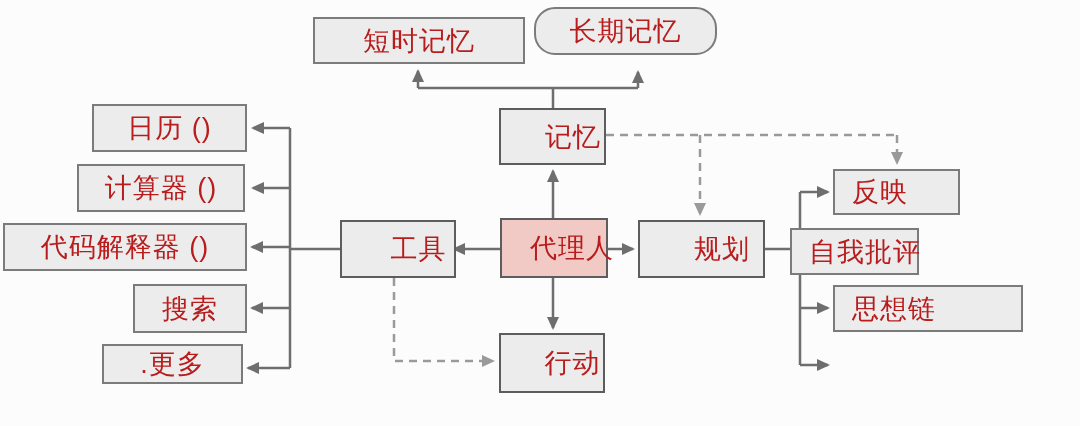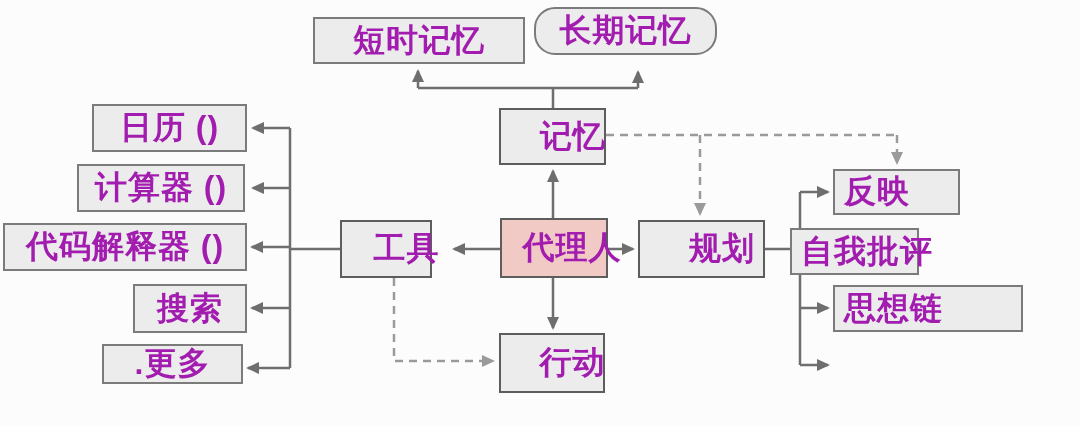--- a/index.html
+++ b/index.html
@@ -9,39 +9,38 @@
     background:#fcfcfc;
     font-family:"Liberation Sans","DejaVu Sans",sans-serif;
     overflow:hidden;
   }
   .edges { position:absolute; left:0; top:0; width:1080px; height:426px; pointer-events:none; }
   .node {
     position:absolute;
     box-sizing:border-box;
     background:#ececec;
     border:2px solid #7b7b7b;
-    color:#a21caf;
-    font-size:32px;
+    color:#b91c1c;
+    font-size:27px;
     letter-spacing:1px;
     display:flex;
     align-items:center;
     justify-content:center;
     white-space:nowrap;
-    font-weight:bold;
   }
-  .node.left-align { justify-content:flex-start; padding-left:9px; }
+  .node.left-align { justify-content:flex-start; padding-left:17px; }
   .node.dark-border { border-color:#5d5d5d;padding-left:41px; }
   .node.agent { background:#f2cac5; border-color:#5d5d5d;padding-left:36px; }
 
   
   .n-short-term   { left:313px; top:17px;  width:212px; height:47px; }
   .n-long-term    { left:534px; top:7px;  width:183px; height:48px;border-radius:21px; }
   .n-memory       { left:499px; top:108px; width:107px; height:57px; }
   .n-agent        { left:500px; top:218px; width:108px; height:60px; }
-  .n-tools        { left:340px; top:220px; width:92px; height:58px; }
+  .n-tools        { left:340px; top:220px; width:116px; height:58px; }
   .n-planning     { left:638px; top:220px; width:127px; height:58px; }
   .n-action       { left:499px; top:333px; width:106px; height:60px; }
   .n-calendar     { left:92px;  top:104px; width:155px; height:48px; }
   .n-calculator   { left:77px;  top:164px; width:168px; height:48px; }
   .n-code-interp  { left:3px;   top:223px; width:244px; height:48px; }
   .n-search       { left:133px; top:284px; width:114px; height:49px; }
   .n-more         { left:102px; top:344px; width:141px; height:40px; }
   .n-reflection   { left:833px; top:169px; width:127px; height:46px; }
   .n-self-crit    { left:790px; top:228px; width:129px; height:47px; }
   .n-cot          { left:833px; top:285px; width:190px; height:47px; }

